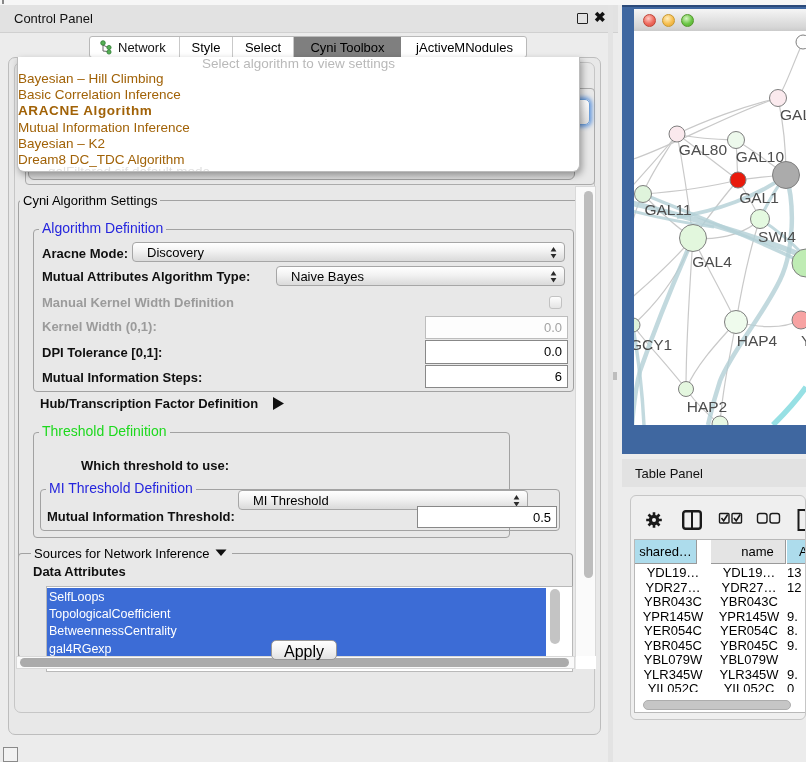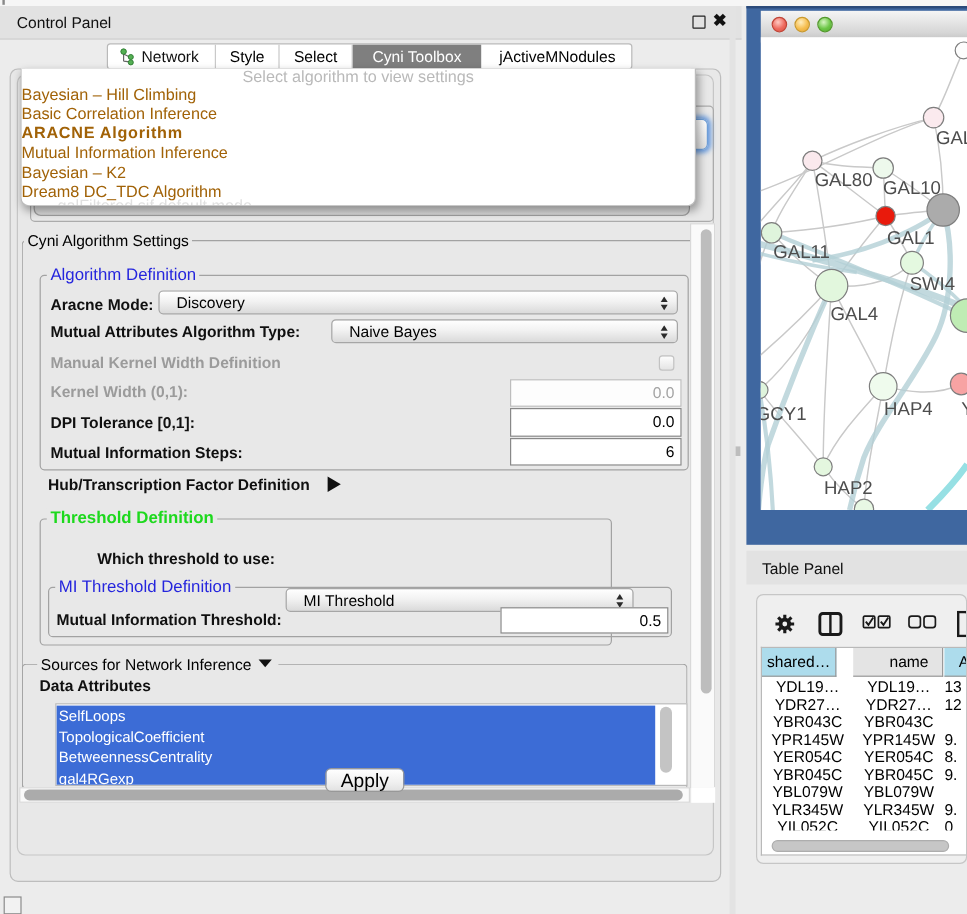--- a/index.html
+++ b/index.html
@@ -33,21 +33,21 @@
       <svg class="abs" style="left:10px;top:3px;" width="12" height="15" viewBox="0 0 12 15">
         <path d="M3 3 L3 11 M3 5 L8 7.5 M3 11 L8 11.5" stroke="#666" stroke-width="1" fill="none"></path>
         <circle cx="3" cy="3" r="2.3" fill="#55b054" stroke="#2e7d32" stroke-width="0.8"></circle>
         <circle cx="9" cy="7.5" r="2.1" fill="#55b054" stroke="#2e7d32" stroke-width="0.8"></circle>
         <circle cx="9" cy="12" r="2.1" fill="#55b054" stroke="#2e7d32" stroke-width="0.8"></circle>
       </svg>
       <div class="abs" style="left:28px;top:3px;color:#111;">Network</div>
     </div>
     <div class="abs" style="left:90px;top:0;width:53px;height:22px;border-right:1px solid #c9c9c9;text-align:center;padding-top:3px;">Style</div>
     <div class="abs" style="left:143px;top:0;width:61px;height:22px;border-right:1px solid #c9c9c9;text-align:center;padding-top:3px;">Select</div>
-    <div class="abs" style="left:204px;top:0;width:107px;height:22px;background:#7f7f7f;color:#ffffff;text-align:center;padding-top:3px;">Cyni Toolbox</div>
+    <div class="abs" style="left:204px;top:0;width:107px;height:22px;background:#7f7f7f;color:#000000;text-align:center;padding-top:3px;">Cyni Toolbox</div>
     <div class="abs" style="left:311px;top:0;width:127px;height:22px;text-align:center;padding-top:3px;">jActiveMNodules</div>
   </div>
 
   <div class="abs" style="left:8px;top:57px;width:593px;height:678px;background:#e8e8e8;border:1px solid #bdbdbd;border-radius:7px;"></div>
 
   <div class="abs" style="left:14px;top:62px;width:581px;height:651px;background:#e8e8e8;border:1px solid #c6c6c6;border-radius:7px;"></div>
 
   <div class="abs" style="left:25px;top:88px;width:570px;height:97px;border:1px solid #ababab;border-radius:4px;"></div>
   <div class="abs" style="left:33px;top:99px;width:557px;height:26px;border-radius:5px;background:linear-gradient(#fff,#e2e2e2);box-shadow:0 0 4px 2px rgba(80,140,220,0.85);border:1px solid #6f9fd8;"></div>
   <div class="abs" style="left:28px;top:140px;width:547px;height:40px;border:1px solid #9f9f9f;border-radius:6px;background:linear-gradient(#f2f2f2,#d8d8d8);"></div>
@@ -82,21 +82,21 @@
   <div class="lbl" style="left:42px;top:345px;">DPI Tolerance [0,1]:</div>
   <div class="tf" style="left:425px;top:340px;width:143px;height:24px;">0.0</div>
   <div class="lbl" style="left:42px;top:370px;">Mutual Information Steps:</div>
   <div class="tf" style="left:425px;top:365px;width:143px;height:23px;">6</div>
 
   <div class="lbl" style="left:40px;top:396px;">Hub/Transcription Factor Definition</div>
   <svg class="abs" style="left:271px;top:396px;" width="14" height="15" viewBox="0 0 14 15">
       <path d="M2 1 L13 7.5 L2 14 Z" fill="#111"></path>
     </svg>
 
-  <div class="grp" style="left:33px;top:432px;width:477px;height:106px;font-weight:bold;">
+  <div class="grp" style="left:33px;top:432px;width:477px;height:106px;">
     <div class="grpt" style="color:#1dd91d;font-size:14px;top:-9px;">Threshold Definition</div>
   </div>
   <div class="lbl" style="left:81px;top:458px;">Which threshold to use:</div>
   <div class="combo" style="left:238px;top:455px;width:290px;height:20px;margin-top:35px;">
     <div class="ctext">MI Threshold</div>
     <svg class="carr2" width="7" height="12" viewBox="0 0 7 12">
         <path d="M3.5 0 L6.4 4.6 L0.6 4.6 Z" fill="#2a2a2a"></path>
         <path d="M3.5 11.5 L0.6 6.9 L6.4 6.9 Z" fill="#2a2a2a"></path>
       </svg>
   </div>
@@ -106,21 +106,21 @@
   <div class="lbl" style="left:47px;top:509px;">Mutual Information Threshold:</div>
   <div class="tf" style="left:417px;top:506px;width:140px;height:22px;">0.5</div>
 
   <div class="grp" style="left:18px;top:553px;width:555px;height:110px;border-bottom:none;border-radius:4px 4px 0 0;">
     <div class="grpt" style="color:#000;top:-8px;left:12px;">Sources for Network Inference <svg width="16" height="9" viewBox="0 0 13 9" style="vertical-align:1px;">
           <path d="M1 1.5 L12 1.5 L6.5 8 Z" fill="#111"></path>
         </svg></div>
   </div>
   <div class="lbl" style="left:33px;top:564px;">Data Attributes</div>
 
-  <div class="abs" style="left:46px;top:586px;width:527px;height:69px;background:#fff;border:1px solid #b9b9b9;overflow:hidden;">
+  <div class="abs" style="left:46px;top:586px;width:527px;height:86px;background:#fff;border:1px solid #b9b9b9;overflow:hidden;">
     <div class="abs" style="left:0;top:1px;width:499px;height:69px;background:#3c6cd6;"></div>
     <div class="abs" style="left:2px;top:2px;color:#fff;font-size:12.5px;line-height:17.2px;">SelfLoops<br>TopologicalCoefficient<br>BetweennessCentrality<br>gal4RGexp</div>
     <div class="abs" style="left:503px;top:2px;width:10px;height:55px;background:#c4c4c4;border-radius:5px;"></div>
   </div>
 
   <div class="abs" style="left:575px;top:186px;width:21px;height:471px;background:#fafafa;border:1px solid #d9d9d9;"></div>
   <div class="abs" style="left:584px;top:191px;width:9px;height:387px;background:#bdbdbd;border-radius:5px;"></div>
 
   <div class="abs" style="left:16px;top:656px;width:559px;height:13px;background:#fafafa;border:1px solid #d9d9d9;"></div>
   <div class="abs" style="left:20px;top:658px;width:549px;height:9px;background:#ababab;border-radius:5px;"></div>

